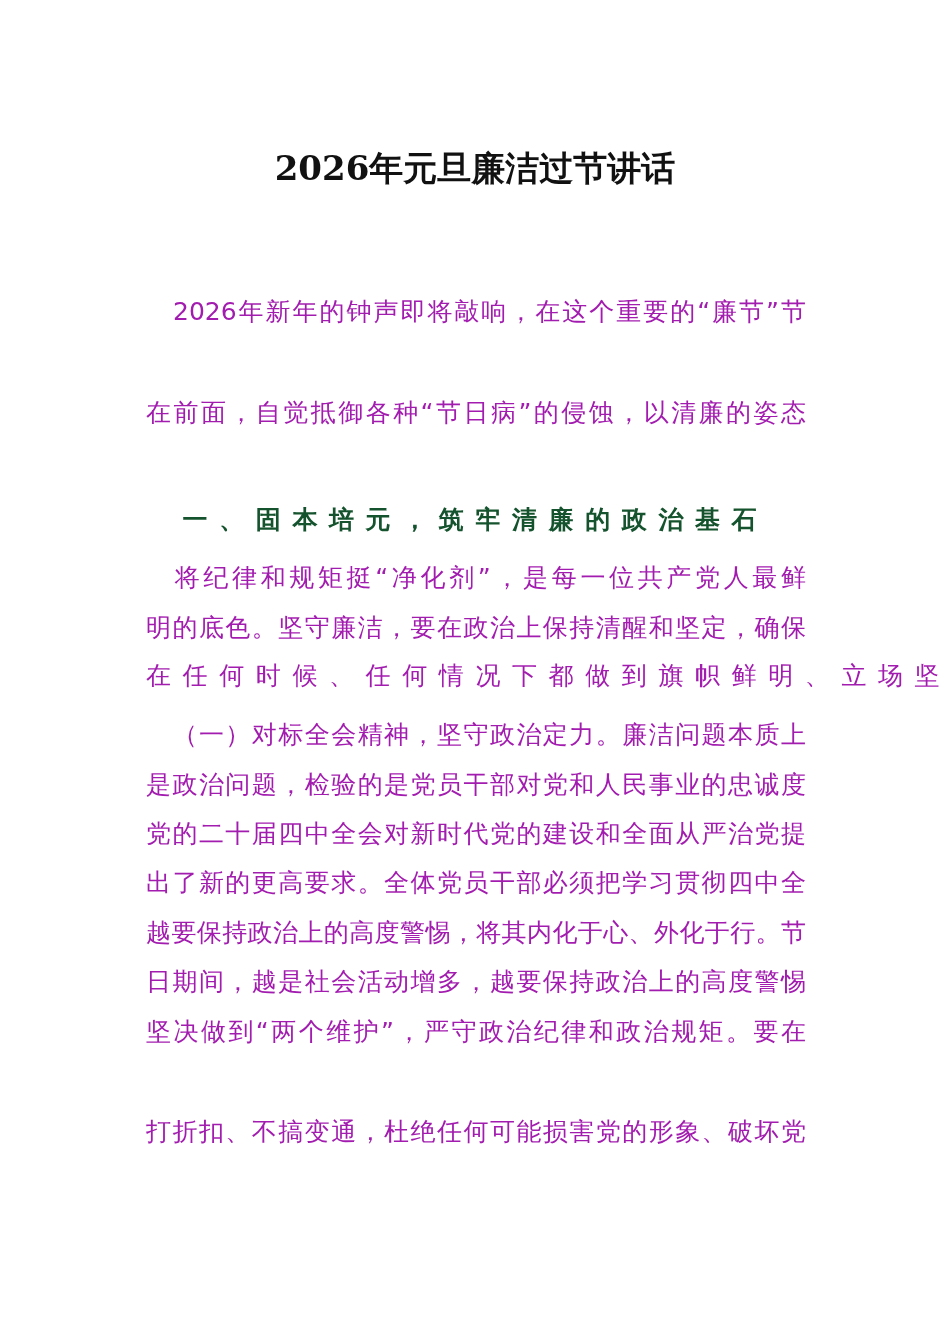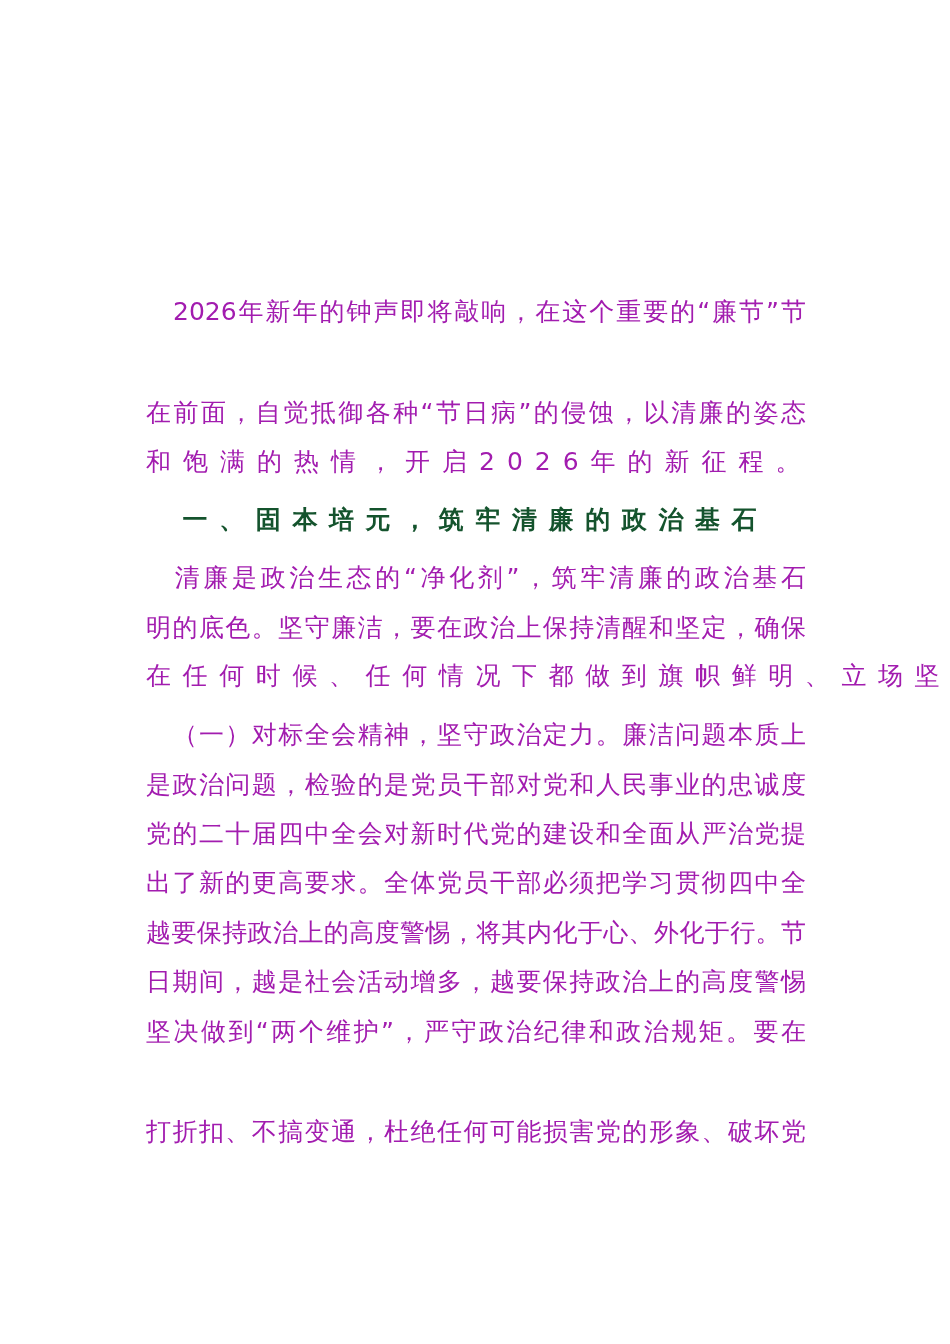--- a/index.html
+++ b/index.html
@@ -55,28 +55,28 @@
     .line.heading {
       font-weight: bold;
       text-align-last: left;
       color: #14532d;
     }
   </style>
 </head>
 <body>
 
 <div class="page">
+  <div class="title">2026年元旦廉洁过节讲话</div>
 
   <div class="line" style="top:287px;"><span style="white-space: nowrap; letter-spacing: 0px;">　2026年新年的钟声即将敲响，在这个重要的“廉节”节</span></div>
   <div class="line" style="top:388px;"><span style="white-space: nowrap; letter-spacing: 0px;">在前面，自觉抵御各种“节日病”的侵蚀，以清廉的姿态</span></div>
-  <div class="line last" style="top:437px;"><span style="white-space: nowrap; letter-spacing: 12px;">和饱满的热情，开启2026年的新征程。</span></div>
 
   <div class="line heading" style="top:495px;"><span style="white-space: nowrap; letter-spacing: 11.6px;">　一、固本培元，筑牢清廉的政治基石</span></div>
 
-  <div class="line" style="top:553px;"><span style="white-space: nowrap; letter-spacing: 0px;">　清廉是政治生态的“净化剂”，筑牢清廉的政治基石</span></div>
+  <div class="line" style="top:553px;"><span style="white-space: nowrap; letter-spacing: 0px;">　将纪律和规矩挺“净化剂”，是每一位共产党人最鲜</span></div>
   <div class="line" style="top:603px;"><span style="white-space: nowrap; letter-spacing: 0px;">明的底色。坚守廉洁，要在政治上保持清醒和坚定，确保</span></div>
   <div class="line last" style="top:651px;"><span style="white-space: nowrap; letter-spacing: 11.6px;">在任何时候、任何情况下都做到旗帜鲜明、立场坚定。</span></div>
 
   <div class="line" style="top:710px;"><span style="white-space: nowrap; letter-spacing: 0px;">　（一）对标全会精神，坚守政治定力。廉洁问题本质上</span></div>
   <div class="line" style="top:760px;"><span style="white-space: nowrap; letter-spacing: 0px;">是政治问题，检验的是党员干部对党和人民事业的忠诚度</span></div>
   <div class="line" style="top:809px;"><span style="white-space: nowrap; letter-spacing: 0px;">党的二十届四中全会对新时代党的建设和全面从严治党提</span></div>
   <div class="line" style="top:858px;"><span style="white-space: nowrap; letter-spacing: 0px;">出了新的更高要求。全体党员干部必须把学习贯彻四中全</span></div>
   <div class="line" style="top:908px;"><span style="white-space: nowrap; letter-spacing: 0px;">越要保持政治上的高度警惕，将其内化于心、外化于行。节</span></div>
   <div class="line" style="top:957px;"><span style="white-space: nowrap; letter-spacing: 0px;">日期间，越是社会活动增多，越要保持政治上的高度警惕</span></div>
   <div class="line" style="top:1007px;"><span style="white-space: nowrap; letter-spacing: 0px;">坚决做到“两个维护”，严守政治纪律和政治规矩。要在</span></div>

